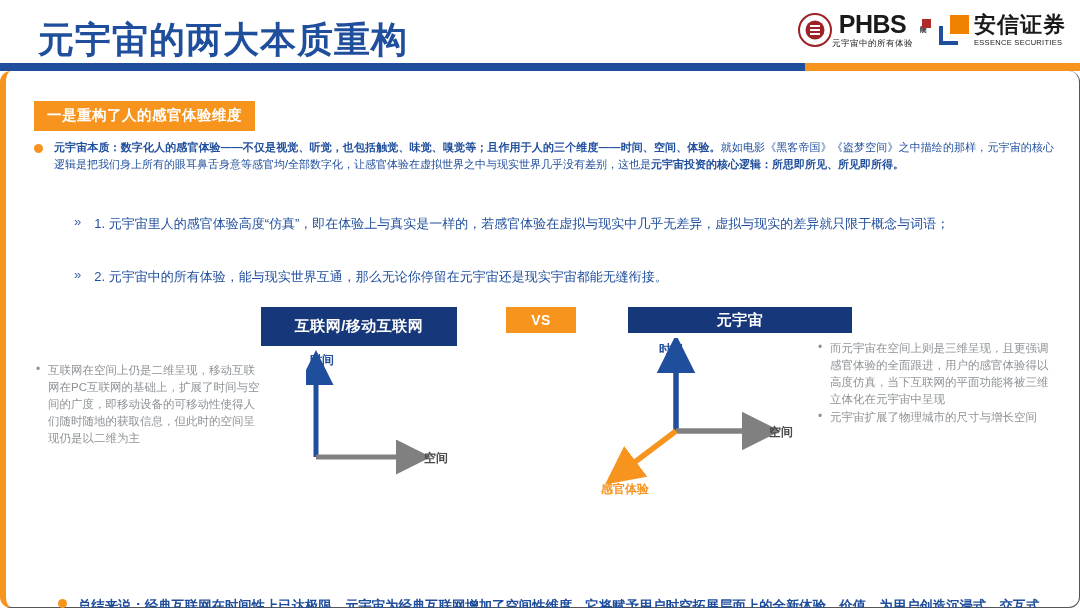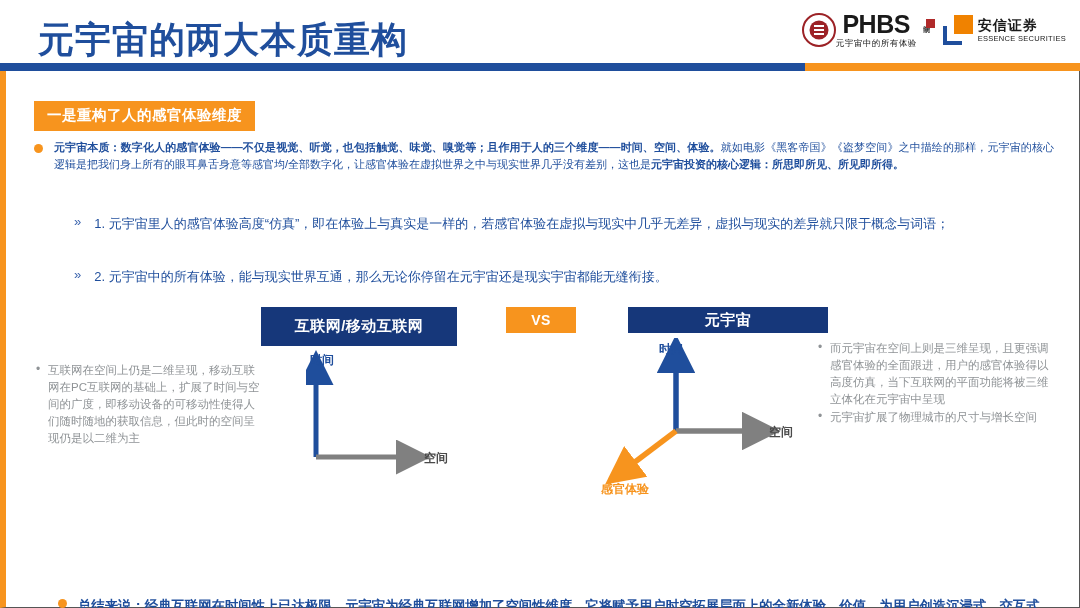--- a/index.html
+++ b/index.html
@@ -43,34 +43,35 @@
     width:16px; height:22px; margin-left:2px;
     display:flex; flex-direction:column; align-items:center; justify-content:flex-start;
     position:relative;
   }
   .seal-sq .stamp { width:9px; height:9px; background:#b02a2a; position:absolute; right:0; top:0; }
   .seal-sq .glyph { font-size:7px; color:#333; line-height:1.05; writing-mode:vertical-rl; margin-top:1px; }
   .essence-mark { position:relative; width:30px; height:30px; margin-left:8px; flex:0 0 auto; }
   .essence-mark .sq-o { position:absolute; right:0; top:0; width:19px; height:19px; background:#F08200; }
   .essence-mark .sq-b { position:absolute; left:0; bottom:0; width:19px; height:19px; border:4.5px solid #1F4E9C; border-top:none; border-right:none; background:transparent; }
   .essence-text { display:flex; flex-direction:column; line-height:1; margin-left:5px; }
-  .essence-cn { font-size:14px; font-weight:bold; color:#1a1a1a; letter-spacing:1px; }
+  .essence-cn { font-size:22px; font-weight:bold; color:#1a1a1a; letter-spacing:1px; }
   .essence-en { font-size:7.5px; font-weight:normal; color:#1a1a1a; letter-spacing:0.3px; margin-top:3px; }
 
   .header-rule { position:absolute; left:0; top:63px; width:1080px; height:8px; }
   .header-rule .blue { position:absolute; left:0; top:0; width:805px; height:8px; background:#1F4E9C; }
   .header-rule .orange { position:absolute; left:805px; top:0; width:275px; height:8px; background:#F7941E; }
 
   
   .frame {
     position:absolute; left:0; top:71px; width:1080px; height:537px;
     border-left:6px solid #F7941E;
     border-right:1px solid #555;
     border-bottom:1px solid #555;
     background:#fff;
+    border-radius:11px;
   }
 
   
   .section-banner {
     position:absolute; left:28px; top:30px;
     background:#F7941E; color:#ffffff;
     font-size:14.5px; font-weight:bold;
     padding:5px 13px 6px 13px;
     letter-spacing:0.5px; white-space:nowrap;
   }
@@ -95,21 +96,21 @@
   .sub-body { margin-left:13px; font-size:13px; line-height:22px; color:#1F4E9C; }
 
   
   .cmp-head {
     position:absolute; color:#ffffff; font-weight:bold;
     display:flex; align-items:center; justify-content:center;
     font-size:15px; letter-spacing:0.5px;
   }
   #cmp-left  { left:255px; top:307px; width:196px; height:39px; background:#16377A; }
   #cmp-vs    { left:500px; top:307px; width:70px;  height:26px; background:#F7941E; font-size:14px; }
-  #cmp-right { left:622px; top:307px; width:200px; height:26px; background:#16377A;font-family:Liberation Mono, monospace; }
+  #cmp-right { left:622px; top:307px; width:224px; height:26px; background:#16377A;font-family:Liberation Mono, monospace; }
 
   
   .side-col { position:absolute; font-size:11.5px; line-height:17px; color:#8f9396; }
   #side-left  { left:30px;  top:362px; width:225px; }
   #side-right { left:812px; top:354px; width:240px; }
   .side-col ul { list-style:none; }
   .side-col li { position:relative; padding-left:12px; margin-bottom:1px; }
   .side-col li::before {
     content:"•"; position:absolute; left:0; top:-1px; font-size:12px; color:#8f9396;
   }

